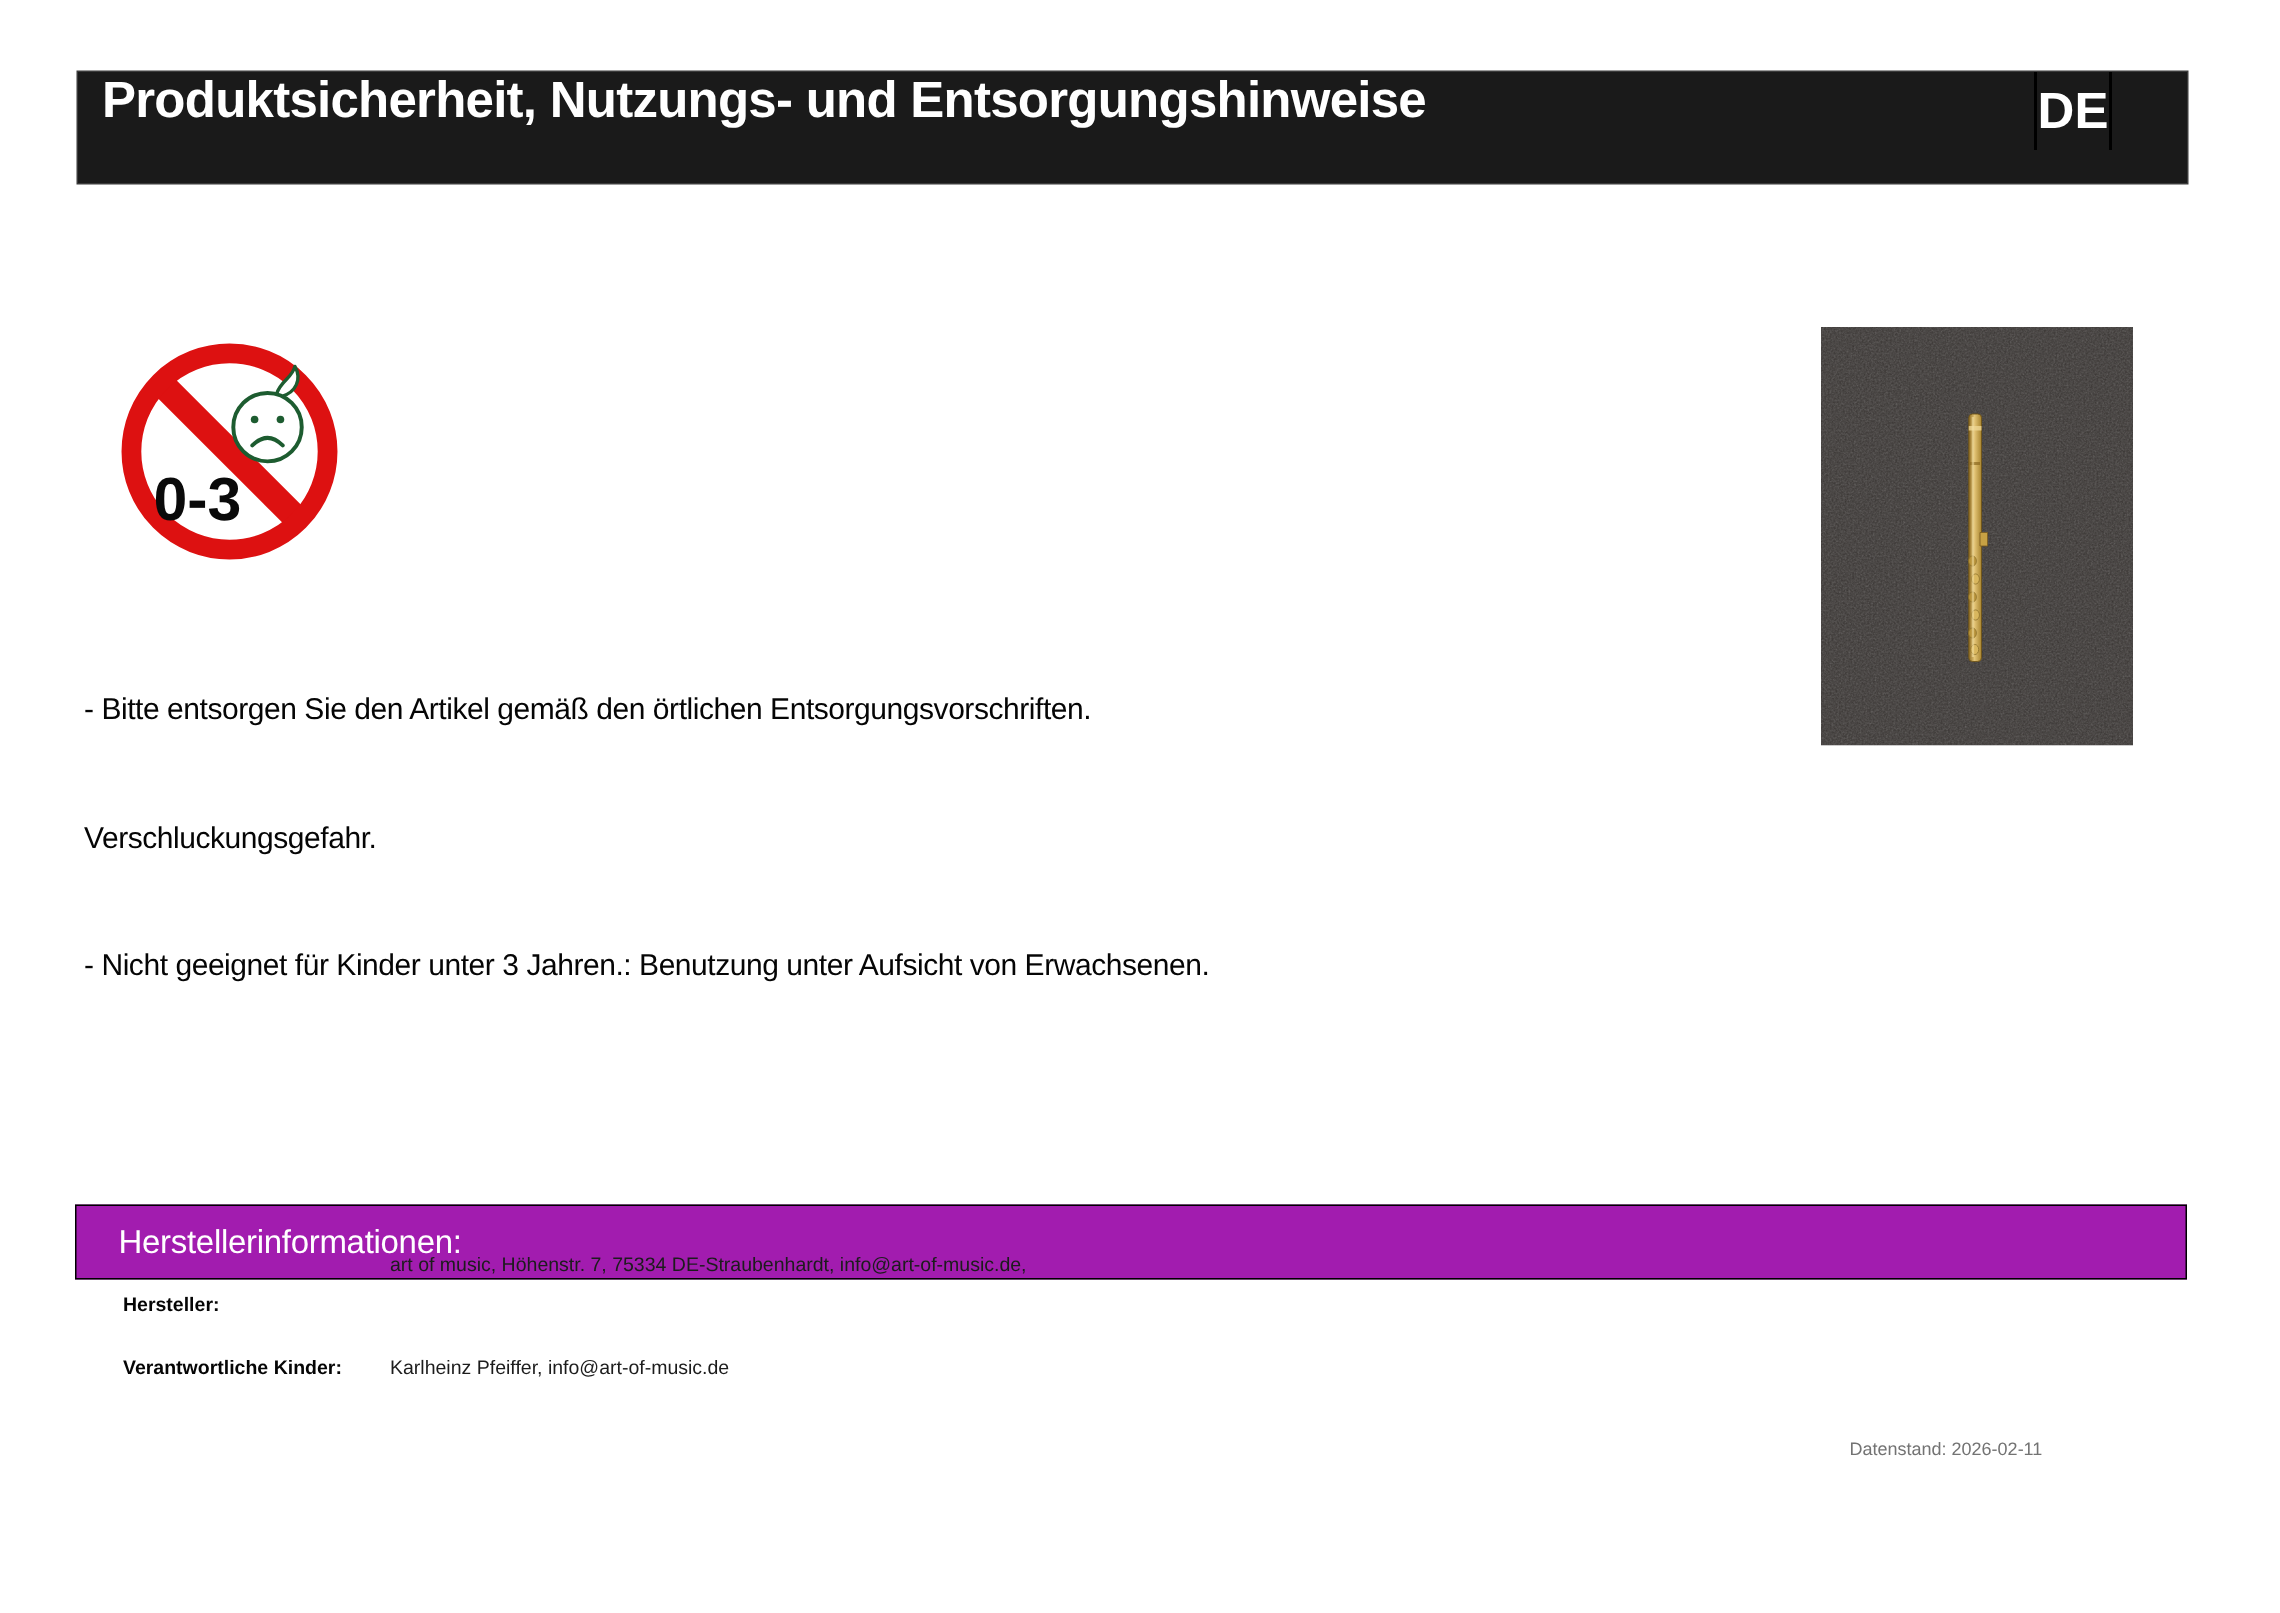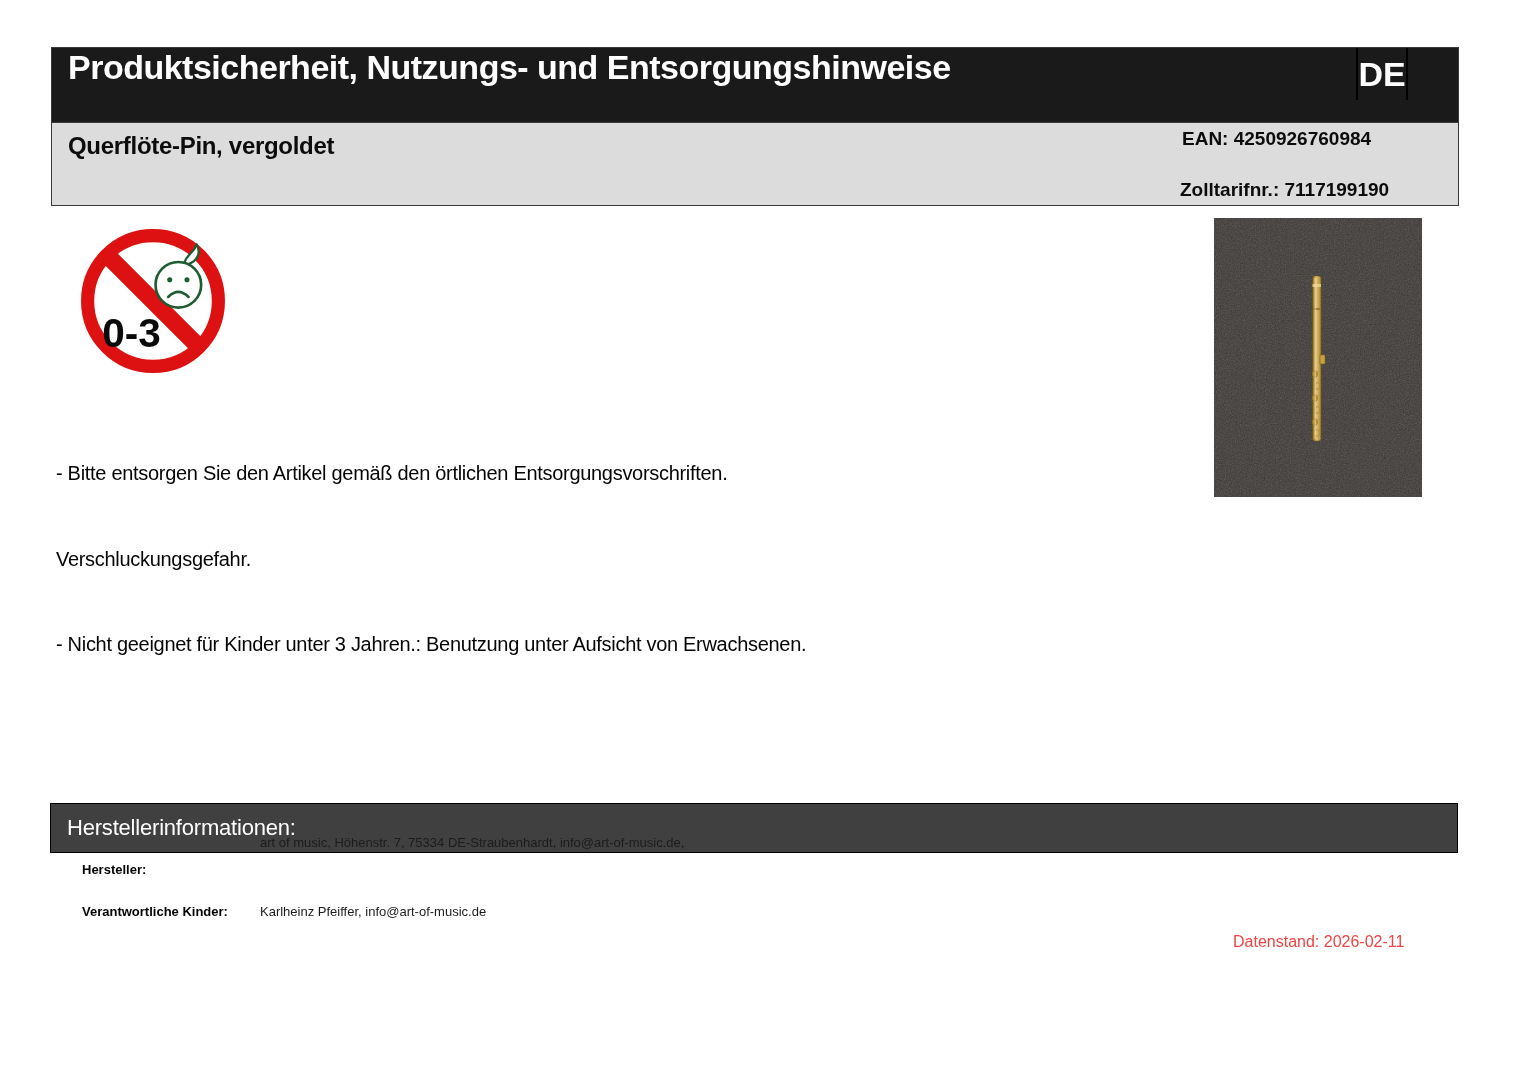--- a/index.html
+++ b/index.html
@@ -49,49 +49,44 @@
 
   
   .notes{
     left:56px;top:407px;width:1000px;font-size:20px;line-height:37.5px;color:#050505;
     letter-spacing:-0.3px;
   }
   .notes div{white-space:nowrap;margin-top:48px;}
 
   
   .mfg-bar{
-    left:50px;top:803px;width:1408px;height:50px;background:#404040;
+    left:50px;top:803px;width:1408px;height:50px;background:#a21caf;
     box-sizing:border-box;border:1px solid #000;
-    color:#fff;font-size:22px;line-height:48px;padding-left:16px;
+    color:#fff;font-size:22px;line-height:48px;padding-left:28px;
     letter-spacing:-0.2px;
   }
   .info-label{font-weight:bold;font-size:13px;color:#050505;white-space:nowrap;}
   .info-value{font-size:13px;color:#1c1c1c;white-space:nowrap;}
   .row1-label{left:82px;top:862px;}
   .row1-value{left:260px;top:835px;}
   .row2-label{left:82px;top:904px;}
   .row2-value{left:260px;top:904px;}
 
   .datenstand{
-    left:1233px;top:933px;font-size:16px;color:#ef4444;white-space:nowrap;
+    left:1233px;top:959px;font-size:12px;color:#737373;white-space:nowrap;
   }
 </style>
 </head>
 <body>
 
 <div class="abs header-wrap">
   <div class="title-bar">
     <div class="doc-title">Produktsicherheit, Nutzungs- und Entsorgungshinweise</div>
     <div class="lang-cell">DE</div>
     <div class="lang-spacer"></div>
-  </div>
-  <div class="sub-bar">
-    <div class="product-name">Querflöte-Pin, vergoldet</div>
-    <div class="ean">EAN: 4250926760984</div>
-    <div class="tariff">Zolltarifnr.: 7117199190</div>
   </div>
 </div>
 
 <svg class="abs age-icon" viewBox="0 0 144 144" aria-hidden="true">
 
   <line x1="26" y1="26" x2="118" y2="118" stroke="#dd1111" stroke-width="17"></line>
 
   <circle cx="72" cy="72" r="64.5" fill="none" stroke="#dd1111" stroke-width="13"></circle>
 
   <g>

